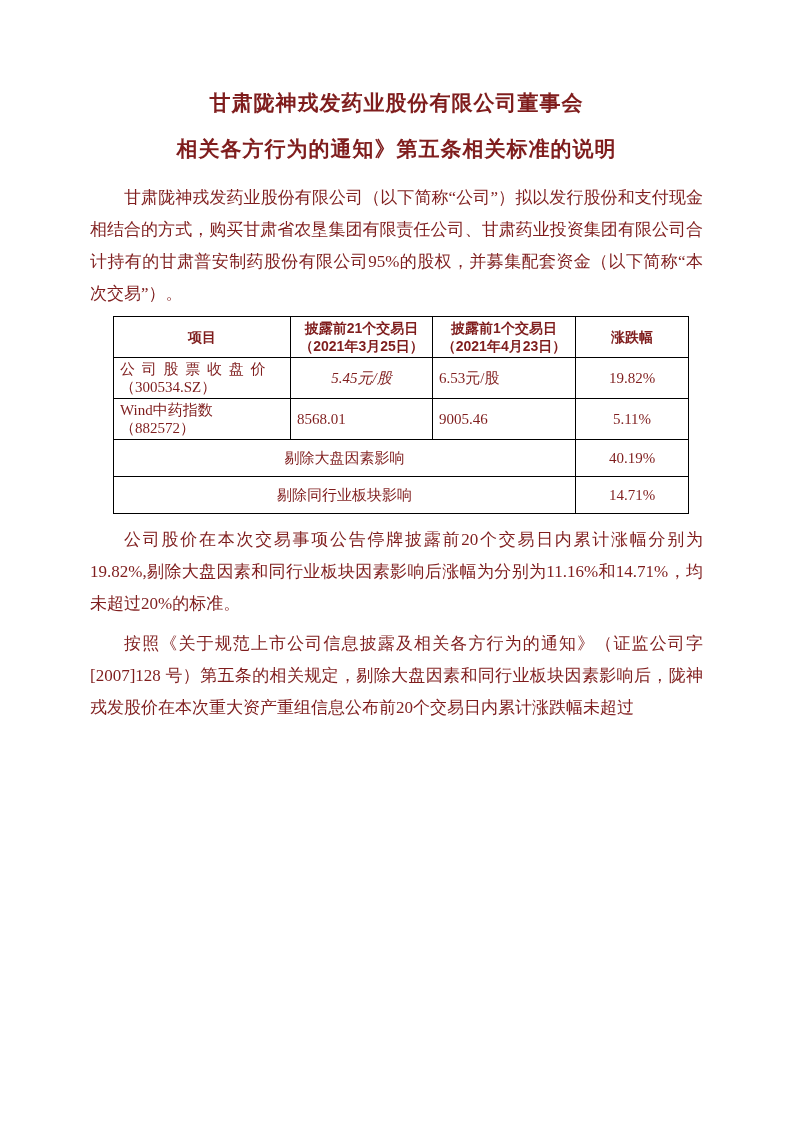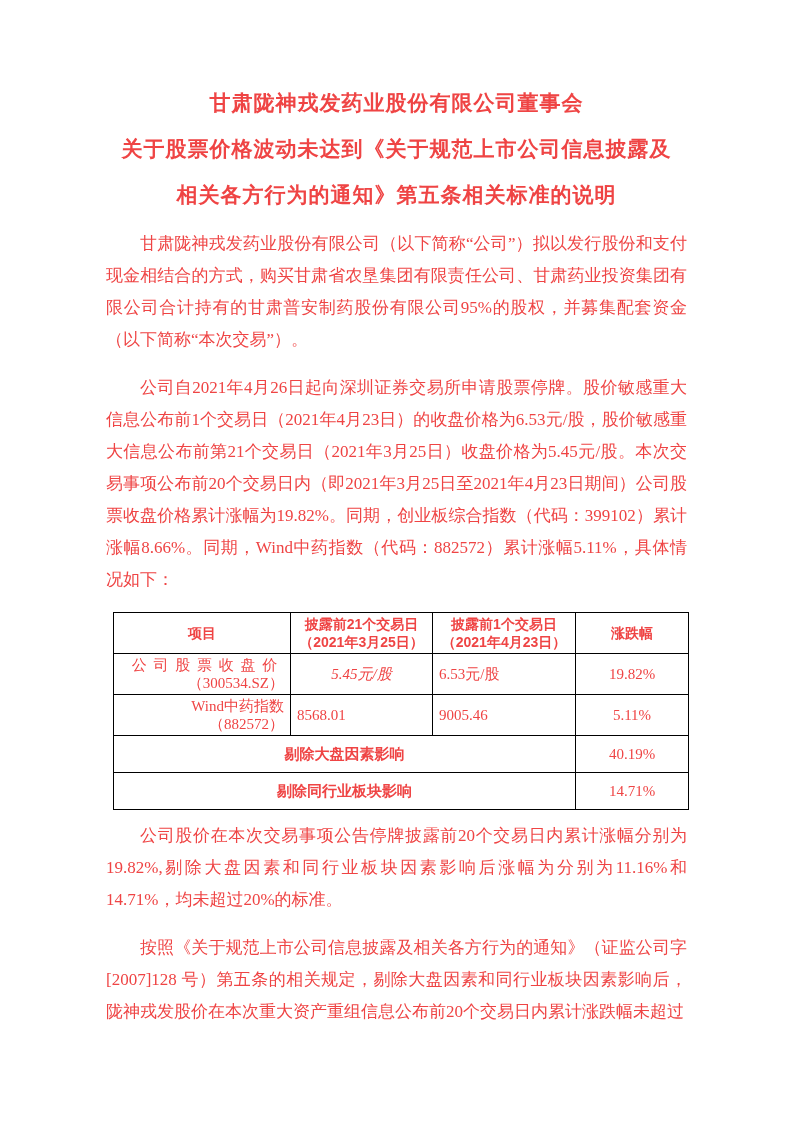--- a/index.html
+++ b/index.html
@@ -1,42 +1,42 @@
 <!DOCTYPE html>
 <html><head>
 <meta charset="utf-8">
 <style>
   html,body{margin:0;padding:0;background:#e8e8e8;}
   .page{
     position:relative;
     width:793px;height:1122px;
     margin:0 auto;
     background:#ffffff;
-    color:#ef4444;
+    color:#7f1d1d;
     font-family:"Liberation Serif","DejaVu Serif",serif;
     overflow:hidden;
     box-sizing:border-box;
     padding:80px 90px 0 90px;
   }
   .title-block{ text-align:center; margin-bottom:10px; }
   .title-line{
     font-family:"Liberation Sans","DejaVu Sans",sans-serif;
     font-weight:bold;
     font-size:21px;
     line-height:46px;
     letter-spacing:1px;
     white-space:nowrap;
   }
   .para{
     font-size:17px;
     line-height:32px;
     text-align:justify;
     text-align-last:left;
     text-indent:34px;
-    margin:16px;
+    margin:0;
   }
   .para.p-first{ margin-top:10px; }
   .para.p-gap{ margin-top:8px; }
   table.data-table{
     border-collapse:collapse;
     margin:6px 0 10px 23px;
     table-layout:fixed;
     width:575px;
     font-size:15px;
   }
@@ -48,48 +48,46 @@
     box-sizing:border-box;
     overflow:hidden;
   }
   th.hdr{
     font-family:"Liberation Sans","DejaVu Sans",sans-serif;
     font-weight:bold;
     font-size:14px;
     text-align:center;
     height:38px;
   }
-  td.c-left{ text-align:right; }
+  td.c-left{ text-align:left; }
   td.c-leftpad{ text-align:center; padding-left:14px;font-style:italic; }
   td.c-center{ text-align:left; }
   td.c-right{ text-align:center; padding-right:10px; }
   tr.r-two td{ height:40px; }
   tr.r-one td{ height:33px; }
   tr.r-sum td{ height:37px; }
   .spread{ letter-spacing:0.45em; display:block; }
   .sub-line{ display:block; }
   td.sum-label{
     font-family:"Liberation Sans","DejaVu Sans",sans-serif;
-    font-weight:bold;
+    font-weight:normal;
     text-align:center;
   }
 </style>
 </head>
 <body>
 
 <div class="page">
 
   <div class="title-block">
     <div class="title-line">甘肃陇神戎发药业股份有限公司董事会</div>
-    <div class="title-line">关于股票价格波动未达到《关于规范上市公司信息披露及</div>
     <div class="title-line">相关各方行为的通知》第五条相关标准的说明</div>
   </div>
 
   <p class="para p-first">甘肃陇神戎发药业股份有限公司（以下简称“公司”）拟以发行股份和支付现金相结合的方式，购买甘肃省农垦集团有限责任公司、甘肃药业投资集团有限公司合计持有的甘肃普安制药股份有限公司95%的股权，并募集配套资金（以下简称“本次交易”）。</p>
-  <p class="para">公司自2021年4月26日起向深圳证券交易所申请股票停牌。股价敏感重大信息公布前1个交易日（2021年4月23日）的收盘价格为6.53元/股，股价敏感重大信息公布前第21个交易日（2021年3月25日）收盘价格为5.45元/股。本次交易事项公布前20个交易日内（即2021年3月25日至2021年4月23日期间）公司股票收盘价格累计涨幅为19.82%。同期，创业板综合指数（代码：399102）累计涨幅8.66%。同期，Wind中药指数（代码：882572）累计涨幅5.11%，具体情况如下：</p>
 
   <table class="data-table">
     <colgroup>
       <col style="width:177px">
       <col style="width:142px">
       <col style="width:143px">
       <col style="width:113px">
     </colgroup>
     <thead>
       <tr id="hdr-row">

